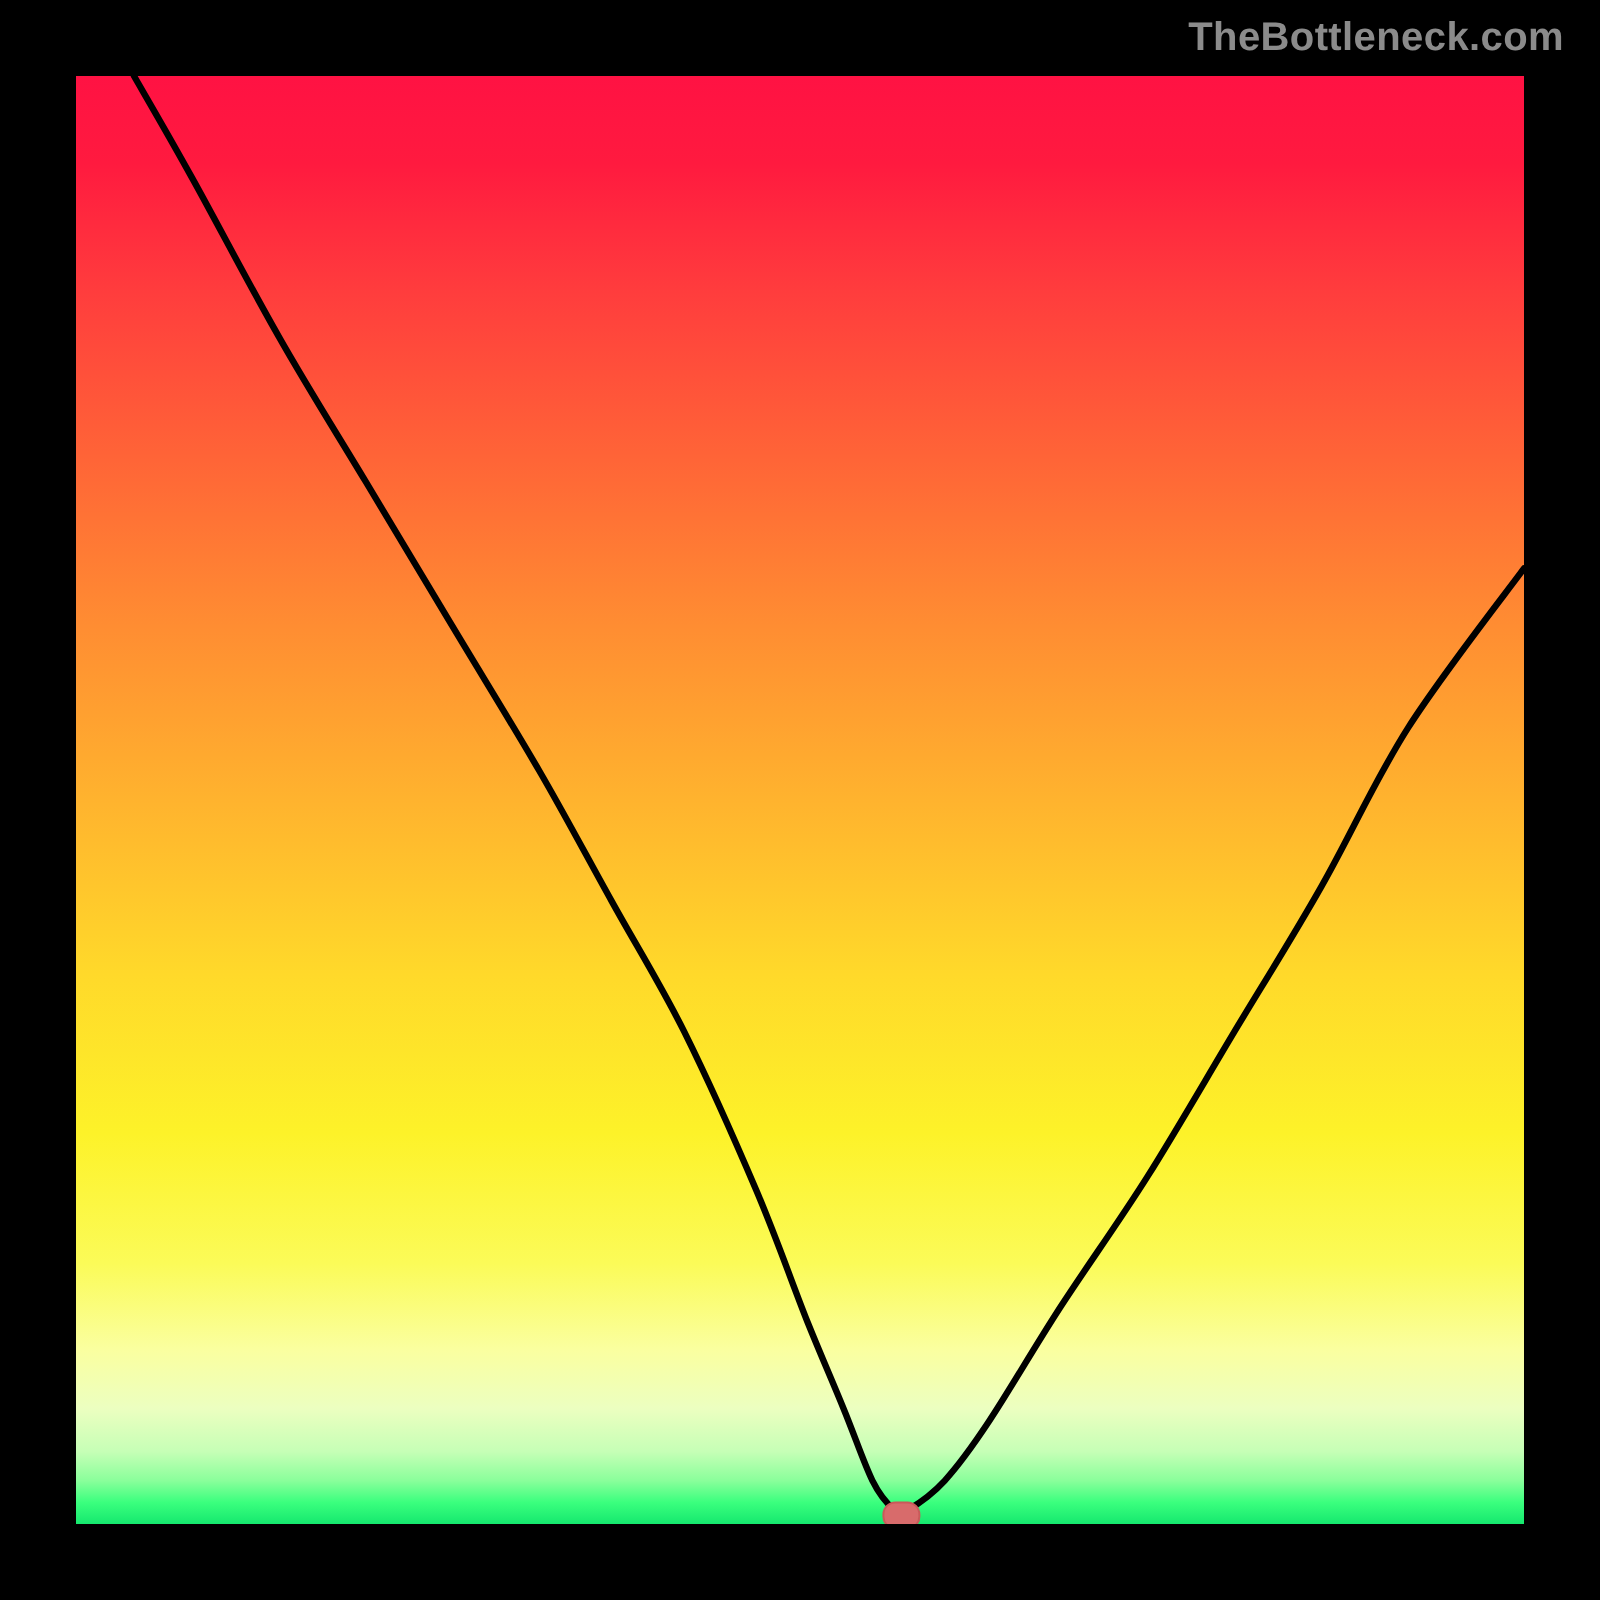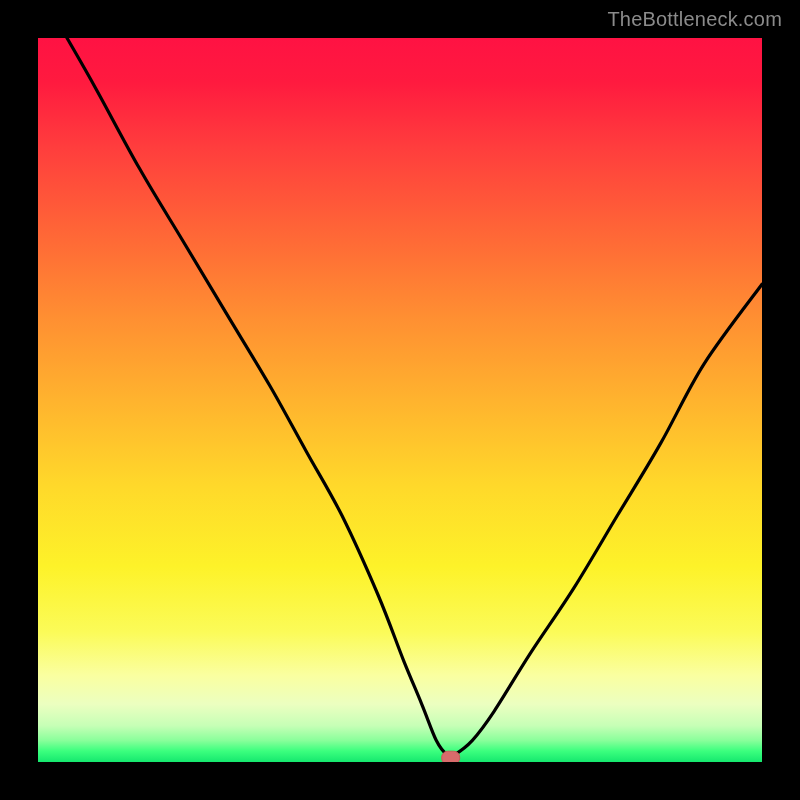--- a/index.html
+++ b/index.html
@@ -64,21 +64,21 @@
     stroke: #c95a5a;
     stroke-width: 1;
   }
   .watermark {
     position: absolute;
     top: 8px;
     right: 18px;
     color: #8b8b8b;
     font-size: 20px;
     letter-spacing: 0.2px;
-    font-weight: 400;
+    font-weight: 700;
     user-select: none;
   }
 </style>
 </head>
 <body>
 
 <div class="frame">
   <div class="watermark">TheBottleneck.com</div>
 
   <div class="plot-area">

